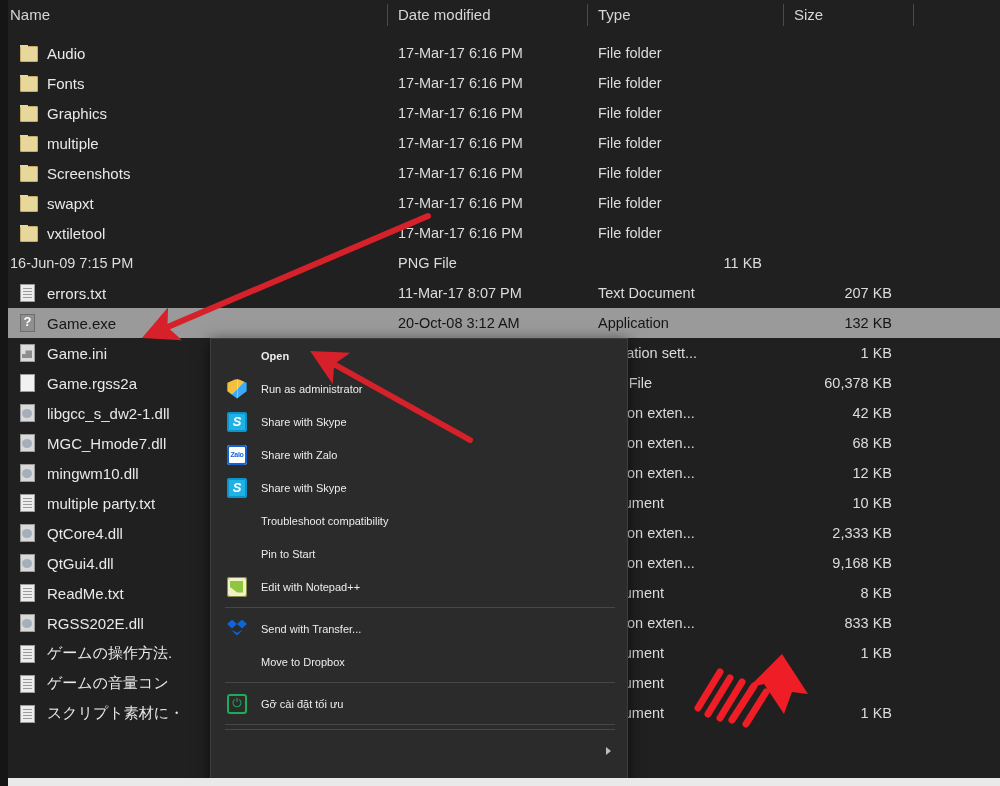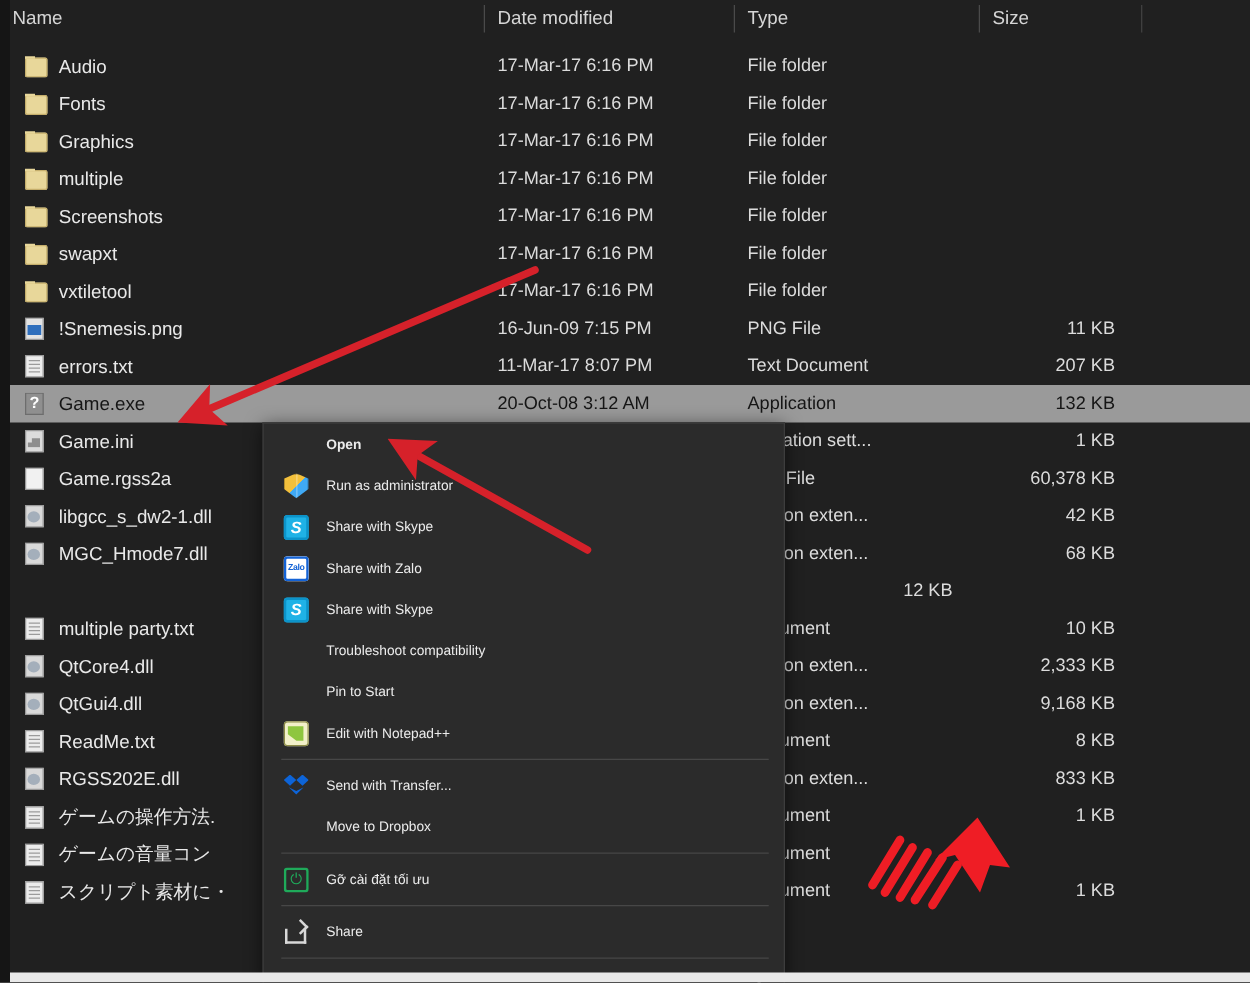--- a/index.html
+++ b/index.html
@@ -433,24 +433,20 @@
       <div class="frow row-grid">
         <div class="fname">
           <span class="ic ic-folder"></span>
           <span>vxtiletool</span>
         </div>
         <div class="fdate">17-Mar-17 6:16 PM</div>
         <div class="ftype">File folder</div>
         <div class="fsize"></div>
       </div>
       <div class="frow row-grid">
-        <div class="fname">
-          <span class="ic ic-png"></span>
-          <span>!Snemesis.png</span>
-        </div>
         <div class="fdate">16-Jun-09 7:15 PM</div>
         <div class="ftype">PNG File</div>
         <div class="fsize">11 KB</div>
       </div>
       <div class="frow row-grid">
         <div class="fname">
           <span class="ic ic-doc"></span>
           <span>errors.txt</span>
         </div>
         <div class="fdate">11-Mar-17 8:07 PM</div>
@@ -496,20 +492,24 @@
       <div class="frow row-grid">
         <div class="fname">
           <span class="ic ic-dll"></span>
           <span>MGC_Hmode7.dll</span>
         </div>
         <div class="fdate"></div>
         <div class="ftype">lication exten...</div>
         <div class="fsize">68 KB</div>
       </div>
       <div class="frow row-grid">
+        <div class="fname">
+          <span class="ic ic-dll"></span>
+          <span>mingwm10.dll</span>
+        </div>
         <div class="fdate"></div>
         <div class="ftype">lication exten...</div>
         <div class="fsize">12 KB</div>
       </div>
       <div class="frow row-grid">
         <div class="fname">
           <span class="ic ic-doc"></span>
           <span>multiple party.txt</span>
         </div>
         <div class="fdate"></div>
@@ -624,24 +624,20 @@
       <div class="mi">
         <span class="miicon blank"></span>
         <span class="milabel">Move to Dropbox</span>
       </div>
       <div class="msep"></div>
       <div class="mi">
         <span class="miicon i-power"></span>
         <span class="milabel">Gỡ cài đặt tối ưu</span>
       </div>
       <div class="msep"></div>
-      <div class="mi">
-        <span class="miicon i-share"></span>
-        <span class="milabel">Share</span>
-      </div>
       <div class="msep"></div>
       <div class="mi">
         <span class="miicon blank"></span>
         <span class="milabel"></span>
         <span class="submenu-arrow"></span>
       </div>
     </div>
 
   <svg class="arrow-layer" width="1000" height="786">
     <defs>

